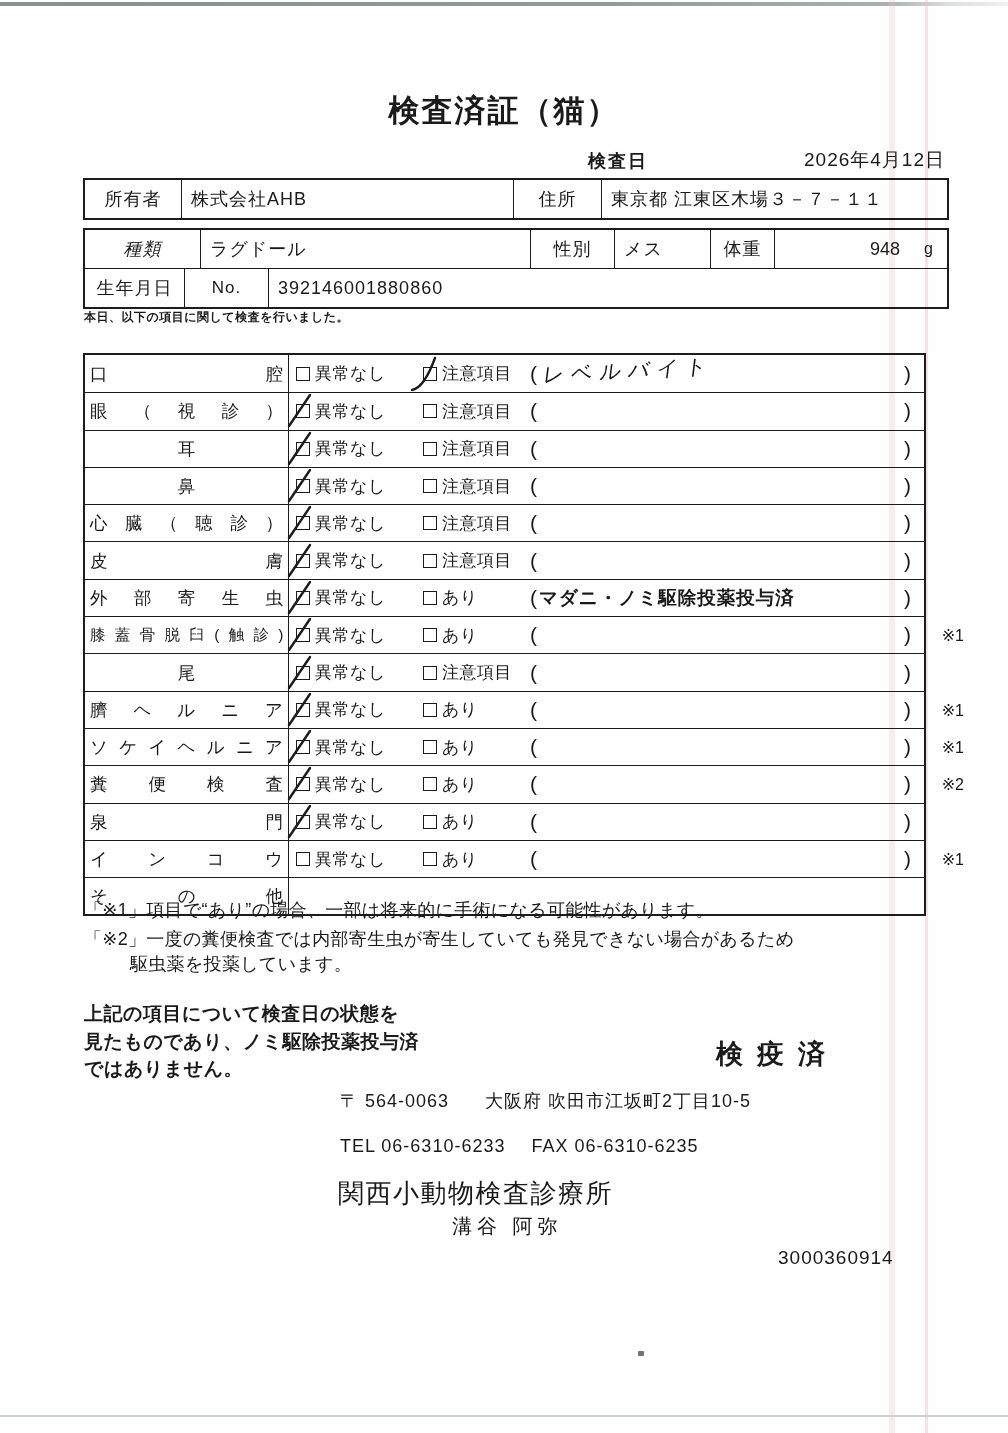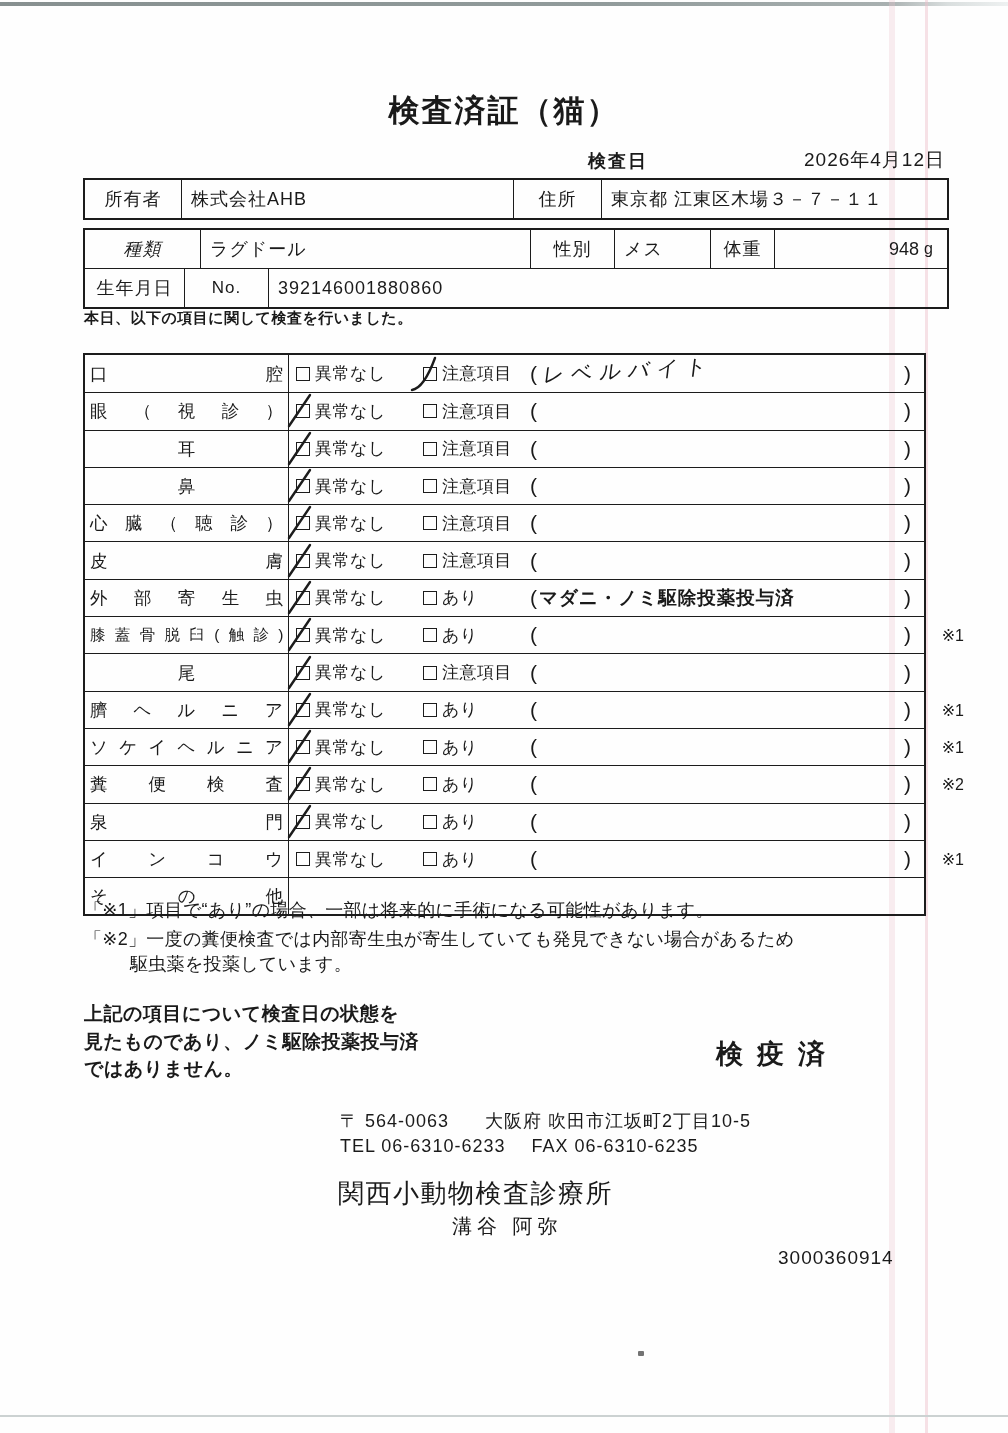--- a/index.html
+++ b/index.html
@@ -27,24 +27,24 @@
   .trow{display:flex;align-items:stretch;}
   .cell{display:flex;align-items:center;font-size:18px;box-sizing:border-box;}
   .cell.hd{justify-content:center;font-weight:500;letter-spacing:1px;}
   .cell.val{padding-left:9px;letter-spacing:1px;}
   .br{border-right:1.5px solid #1c1c1c;}
   .bb{border-bottom:1.5px solid #1c1c1c;}
 
   .owner-table{left:83px;top:178px;width:862px;height:38px;}
   .pet-table{left:83px;top:228px;width:862px;}
   .pet-table .trow{height:38px;}
-  .w-weightval{flex:1;justify-content:flex-end;padding-right:14px;gap:5px;}
+  .w-weightval{flex:1;justify-content:flex-end;padding-right:14px;gap:24px;}
   .unit{font-size:16px;}
 
-  .intro{left:84px;top:309px;font-size:15px;font-weight:600;letter-spacing:.5px;}
+  .intro{left:84px;top:309px;font-size:12px;font-weight:600;letter-spacing:.5px;}
 
   
   .insp{left:83px;top:353px;width:839px;border:2.5px solid #1c1c1c;display:flex;flex-direction:column;}
   .t-row{position:relative;display:flex;height:37.3px;border-top:1.2px solid #1c1c1c;box-sizing:border-box;}
   .t-row:first-child{border-top:none;}
   .t-label{width:204px;border-right:1.5px solid #1c1c1c;box-sizing:border-box;
            display:flex;align-items:center;padding:0 5px;font-size:17.5px;}
   .t-label span{display:block;width:100%;}
   .t-label.align-justify span{text-align:justify;text-align-last:justify;}
   .t-label.align-center span{text-align:center;}
@@ -65,21 +65,21 @@
   .note{position:absolute;right:-40px;top:50%;transform:translateY(-50%);font-size:16px;font-weight:500;}
 
   
   .footnote{left:84px;font-size:18px;font-weight:500;letter-spacing:.3px;}
   .fn1{top:898px;} .fn2{top:927px;} .fn3{top:952px;left:130px;}
 
   
   .disclaimer{left:84px;top:1000px;font-size:19px;font-weight:700;line-height:27.5px;letter-spacing:.5px;}
   .stamp{left:716px;top:1036px;font-size:27px;letter-spacing:14px;font-weight:600;
          font-family:"Liberation Serif","DejaVu Serif",serif;}
-  .postal-line{left:340px;top:1089px;font-size:18px;letter-spacing:1px;display:flex;gap:36px;margin-top:20px;}
+  .postal-line{left:340px;top:1089px;font-size:18px;letter-spacing:1px;display:flex;gap:36px;}
   .tel-line{left:340px;top:1136px;font-size:18px;letter-spacing:1px;display:flex;gap:26px;}
   .clinic-name{left:338px;top:1176px;font-size:26px;font-weight:500;letter-spacing:1.5px;}
   .vet-name{left:452px;top:1213px;font-size:20px;letter-spacing:5px;}
   .serial{left:778px;top:1247px;font-size:19px;letter-spacing:1px;}
 </style>
 </head>
 <body>
 
 <div class="page">
   <div class="scan-top-line"></div>

